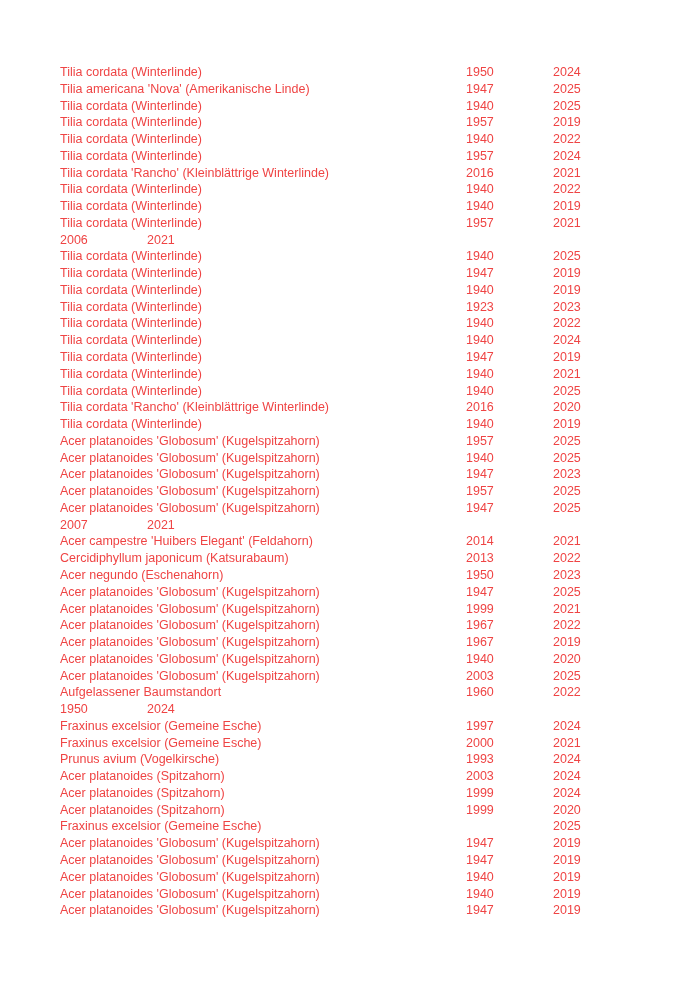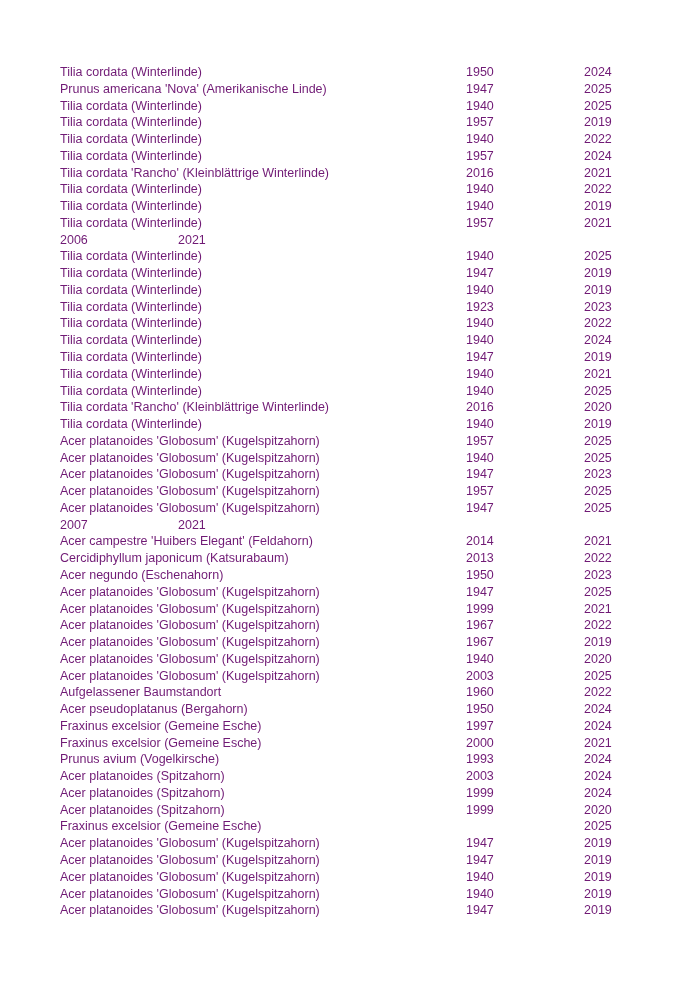--- a/index.html
+++ b/index.html
@@ -16,40 +16,40 @@
     position: absolute;
     left: 60px;
     top: 64px;
   }
   .row {
     display: flex;
     align-items: flex-start;
     height: 16.77px;
     line-height: 16.77px;
     font-size: 12.5px;
-    color: #701a75;
+    color: #ef4444;
     white-space: nowrap;
   }
   .cell-name  { width: 406px; overflow: hidden; }
   .cell-year1 { width: 87px; }
-  .cell-year2 { width: 70px; margin-left: 31px; }
+  .cell-year2 { width: 70px; }
 </style>
 </head>
 <body>
 
 <div class="page">
   <div class="list" id="tree-list">
   <div class="row">
     <span class="cell-name">Tilia cordata (Winterlinde)</span>
     <span class="cell-year1">1950</span>
     <span class="cell-year2">2024</span>
   </div>
 
   <div class="row">
-    <span class="cell-name">Prunus americana 'Nova' (Amerikanische Linde)</span>
+    <span class="cell-name">Tilia americana 'Nova' (Amerikanische Linde)</span>
     <span class="cell-year1">1947</span>
     <span class="cell-year2">2025</span>
   </div>
 
   <div class="row">
     <span class="cell-name">Tilia cordata (Winterlinde)</span>
     <span class="cell-year1">1940</span>
     <span class="cell-year2">2025</span>
   </div>
 
@@ -255,21 +255,20 @@
     <span class="cell-year2">2025</span>
   </div>
 
   <div class="row">
     <span class="cell-name">Aufgelassener Baumstandort</span>
     <span class="cell-year1">1960</span>
     <span class="cell-year2">2022</span>
   </div>
 
   <div class="row">
-    <span class="cell-name">Acer pseudoplatanus (Bergahorn)</span>
     <span class="cell-year1">1950</span>
     <span class="cell-year2">2024</span>
   </div>
 
   <div class="row">
     <span class="cell-name">Fraxinus excelsior (Gemeine Esche)</span>
     <span class="cell-year1">1997</span>
     <span class="cell-year2">2024</span>
   </div>
 

